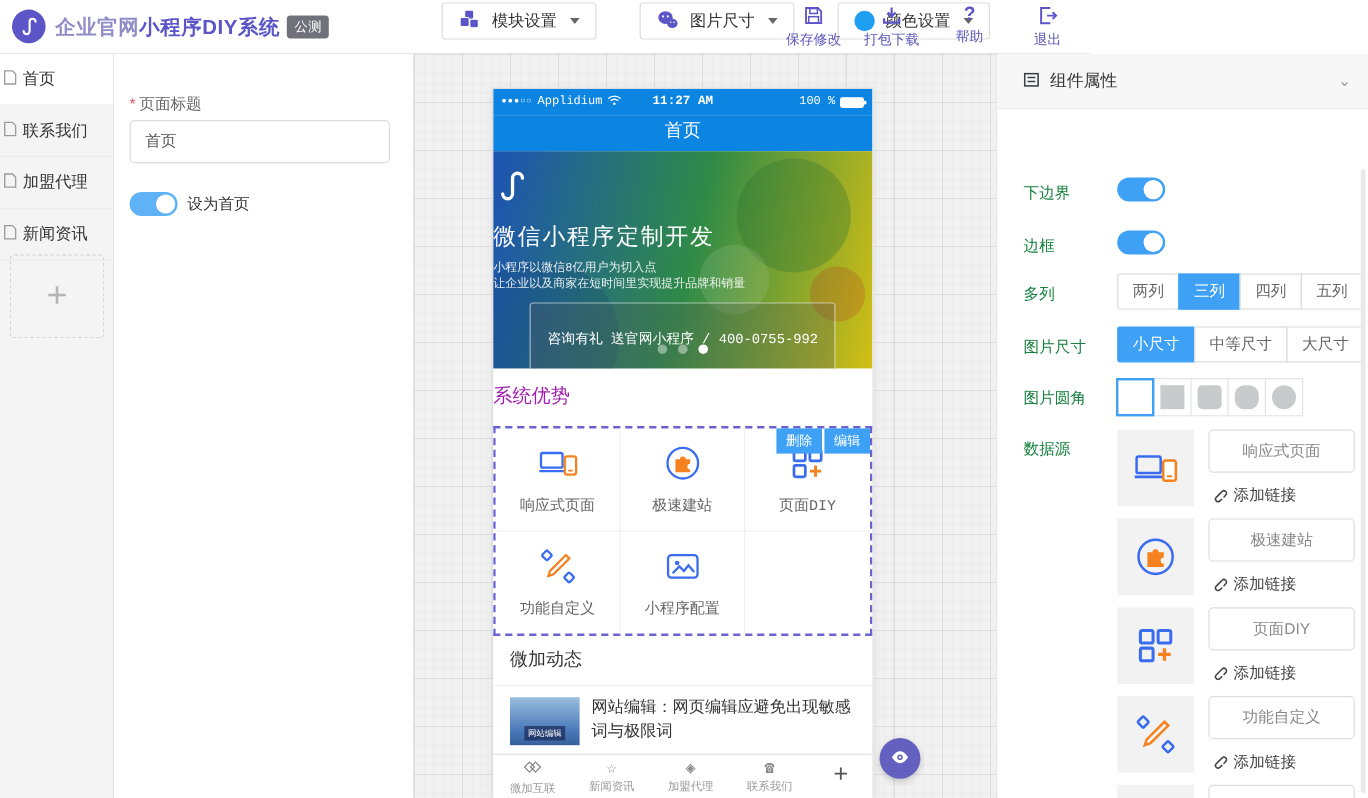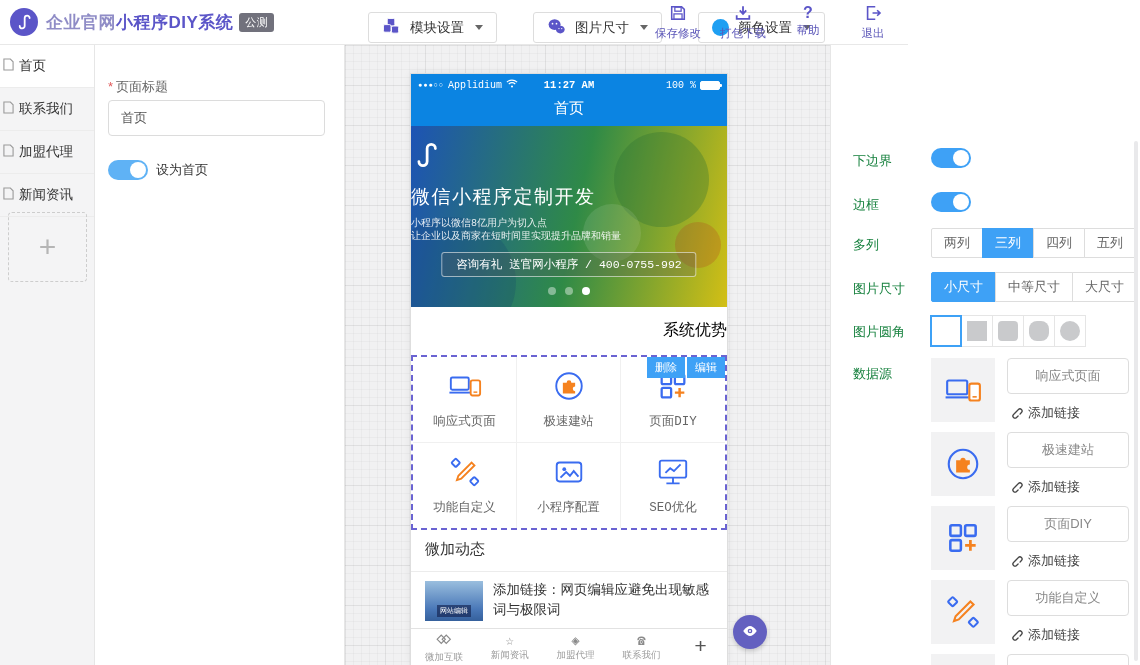--- a/index.html
+++ b/index.html
@@ -6,21 +6,21 @@
   html,body { width:1140px; height:665px; overflow:hidden; }
   body { font-family:"Liberation Sans","DejaVu Sans",sans-serif; background:#fff; position:relative; font-size:13px; color:#333; }
 
   
   .header { position:absolute; left:0; top:0; width:908px; height:45px; background:#fff; border-bottom:1px solid #e8e8e8; z-index:30; }
   .logo-wrap { position:absolute; left:10px; top:8px; display:flex; align-items:center; }
   .logo-circle { width:28px; height:28px; border-radius:50%; background:#5b55c8; display:flex; align-items:center; justify-content:center; }
   .app-title { margin-left:8px; font-size:17px; font-weight:bold; letter-spacing:.5px; }
   .t1 { color:#8f8cc6; } .t2 { color:#5b55c8; }
   .beta-badge { display:inline-block; margin-left:6px; background:#71717c; color:#fff; font-size:11px; font-weight:normal; padding:2px 6px; border-radius:3px; vertical-align:2px; }
-  .hdr-center { position:absolute; left:368px; top:12px; display:flex; gap:36px; }
+  .hdr-center { position:absolute; left:368px; top:2px; display:flex; gap:36px; }
   .drop-btn { display:flex; align-items:center; gap:9px; background:#fff; border:1px solid #ddd; border-radius:3px; padding:5px 13px; height:31px; cursor:pointer; font-size:13.5px; color:#333; }
   .caret { width:0; height:0; border-left:4px solid transparent; border-right:4px solid transparent; border-top:5px solid #666; margin-left:2px; }
   .color-dot { width:17px; height:17px; border-radius:50%; background:#1e9ff2; }
   .hdr-right { position:absolute; right:10px; top:4px; display:flex; gap:15px; }
   .act-btn { width:50px; display:flex; flex-direction:column; align-items:center; gap:1px; cursor:pointer; color:#5b55c8; }
   .act-btn .lbl { font-size:11.5px; color:#5a55b8; white-space:nowrap; }
   .q-glyph { font-size:16px; font-weight:bold; line-height:18px; color:#5b55c8; }
 
   
   .sidebar { position:absolute; left:0; top:45px; width:95px; height:620px; background:#f4f4f5; border-right:1px solid #e6e6e6; }
@@ -61,26 +61,26 @@
   .banner { position:relative; height:181px; background:linear-gradient(102deg,#1d53b5 0%,#2f8a47 52%,#d3bf15 100%); overflow:hidden; text-align:left; cursor:pointer; }
   .banner .circ { position:absolute; border-radius:50%; }
   .banner .c1 { width:95px; height:95px; right:18px; top:6px; background:rgba(40,110,50,.30); }
   .banner .c2 { width:58px; height:58px; right:86px; top:78px; background:rgba(255,255,255,.10); }
   .banner .c3 { width:130px; height:130px; left:-25px; bottom:-40px; background:rgba(10,50,110,.18); }
   .banner .c4 { width:46px; height:46px; right:6px; top:96px; background:rgba(180,60,30,.25); }
   .banner-logo { position:absolute; left:0; right:0; top:14px; }
   .banner-title { position:absolute; left:0; right:0; top:58px; color:#fff; font-size:19px; letter-spacing:1.5px; }
   .banner-sub1 { position:absolute; left:0; right:0; top:90px; color:rgba(255,255,255,.88); font-size:10px; }
   .banner-sub2 { position:absolute; left:0; right:0; top:103px; color:rgba(255,255,255,.88); font-size:10px; }
-  .banner-cta { position:absolute; left:50%; transform:translateX(-50%); top:126px; color:#fff; font-size:11.5px; padding:4px 14px; border:1px solid rgba(255,255,255,.55); background:rgba(90,90,90,.28); border-radius:3px; white-space:nowrap; }
+  .banner-cta { position:absolute; left:50%; transform:translateX(-50%); top:126px; color:#fff; font-size:11.5px; padding:22px 14px; border:1px solid rgba(255,255,255,.55); background:rgba(90,90,90,.28); border-radius:3px; white-space:nowrap; }
   .banner-dots { position:absolute; left:0; right:0; top:161px; display:flex; justify-content:center; gap:9px; }
   .dot { width:8px; height:8px; border-radius:50%; background:rgba(255,255,255,.42); }
   .dot.active { background:#fff; }
 
-  .sec-advantage { height:48px; line-height:48px; text-align:right; font-size:16px; color:#000000; background:#fff; }
+  .sec-advantage { height:48px; line-height:48px; text-align:left; font-size:16px; color:#a21caf; background:#fff; }
 
   .feature-sel { position:relative; height:175px; border:2px dashed #6a63d2; background:#fff; cursor:pointer; }
   .feat-grid { display:grid; grid-template-columns:1fr 1fr 1fr; grid-template-rows:1fr 1fr; height:100%; }
   .feat-cell { display:flex; flex-direction:column; align-items:center; justify-content:center; gap:6px; border-right:1px solid #f0f0f0; border-bottom:1px solid #f0f0f0; cursor:pointer; }
   .feat-cell:nth-child(3n) { border-right:none; }
   .feat-cell:nth-child(n+4) { border-bottom:none; }
   .feat-cell .lbl { font-size:12.5px; color:#666; }
   .sel-badges { position:absolute; top:0; right:0; display:flex; gap:2px; z-index:5; }
   .sel-badge { background:#3ea1f6; color:#fff; font-size:11px; padding:3px 8px; cursor:pointer; }
 
@@ -343,40 +343,30 @@
         <div class="feat-cell">
           <span>
             <svg width="34" height="34" viewBox="0 0 36 36">
                 <rect x="5" y="8" width="26" height="20" rx="3" fill="none" stroke="#3a6cf0" stroke-width="2"></rect>
                 <circle cx="13" cy="15" r="2" fill="#3a6cf0"></circle>
                 <path d="M9 24 l6-6 4 4 4-5 5 6" fill="none" stroke="#3a6cf0" stroke-width="2"></path>
               </svg>
           </span>
           <span class="lbl">小程序配置</span>
         </div>
-        <div class="feat-cell">
-          <span>
-            <svg width="34" height="34" viewBox="0 0 36 36">
-                <rect x="4" y="6" width="28" height="18" rx="2" fill="none" stroke="#3a6cf0" stroke-width="2"></rect>
-                <path d="M10 19 l5-5 4 3 7-7" fill="none" stroke="#3a6cf0" stroke-width="2"></path>
-                <path d="M18 24 v5 M11 30 h14" stroke="#3a6cf0" stroke-width="2"></path>
-              </svg>
-          </span>
-          <span class="lbl">SEO优化</span>
-        </div>
       </div>
     </div>
 
     <div class="sec-news-hd">微加动态</div>
 
     <div class="news-item">
       <div class="news-thumb">
         <span class="tag">网站编辑</span>
       </div>
-      <div class="news-title">添加链接：网页编辑应避免出现敏感词与极限词</div>
+      <div class="news-title">网站编辑：网页编辑应避免出现敏感词与极限词</div>
     </div>
 
     <div class="tabbar">
       <div class="tab-item">
         <span><svg width="16" height="15" viewBox="0 0 18 18">
               <rect x="2.2" y="5.2" width="7" height="7" transform="rotate(45 5.7 8.7)" fill="none" stroke="#8a8a8a" stroke-width="1.3"></rect>
               <rect x="8.2" y="5.2" width="7" height="7" transform="rotate(45 11.7 8.7)" fill="none" stroke="#8a8a8a" stroke-width="1.3"></rect>
             </svg></span>
         <span class="lbl">微加互联</span>
       </div>
@@ -401,20 +391,28 @@
       <svg width="18" height="18" viewBox="0 0 20 20">
           <path d="M2.5 10 C5 6 8 4.5 10 4.5 s5 1.5 7.5 5.5 C15 14 12 15.5 10 15.5 S5 14 2.5 10 z" fill="#fff"></path>
           <circle cx="10" cy="10" r="2.6" fill="#6360c0"></circle>
           <circle cx="10" cy="10" r="1.1" fill="#fff"></circle>
         </svg>
     </span>
   </div>
 </div>
 
 <div class="inspector">
+  <div class="insp-row">
+    <span><svg width="13" height="13" viewBox="0 0 14 14">
+          <rect x="1" y="1.5" width="12" height="11" fill="none" stroke="#3c3c46" stroke-width="1.4"></rect>
+          <path d="M3.5 5 h7 M3.5 8.5 h7" stroke="#3c3c46" stroke-width="1.3"></path>
+        </svg></span>
+    <span class="ttl">组件属性</span>
+    <span class="chev">⌄</span>
+  </div>
 
   <div class="props">
     <span class="plabel" style="top:15px;">下边界</span>
     <span class="pctrl toggle" style="top:11px;">
         <span class="knob"></span>
       </span>
 
     <span class="plabel" style="top:59px;">边框</span>
     <span class="pctrl toggle" style="top:55px;">
         <span class="knob"></span>

